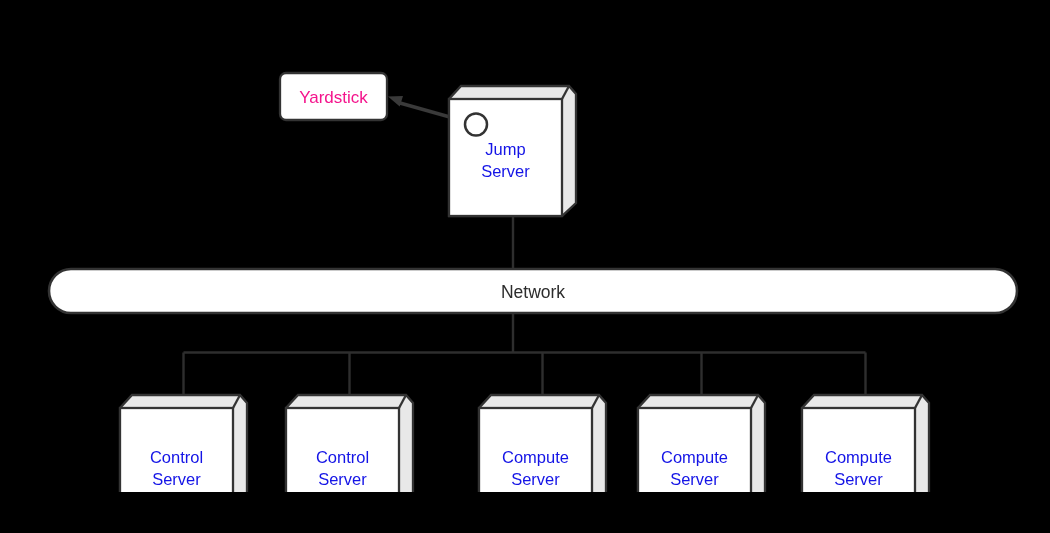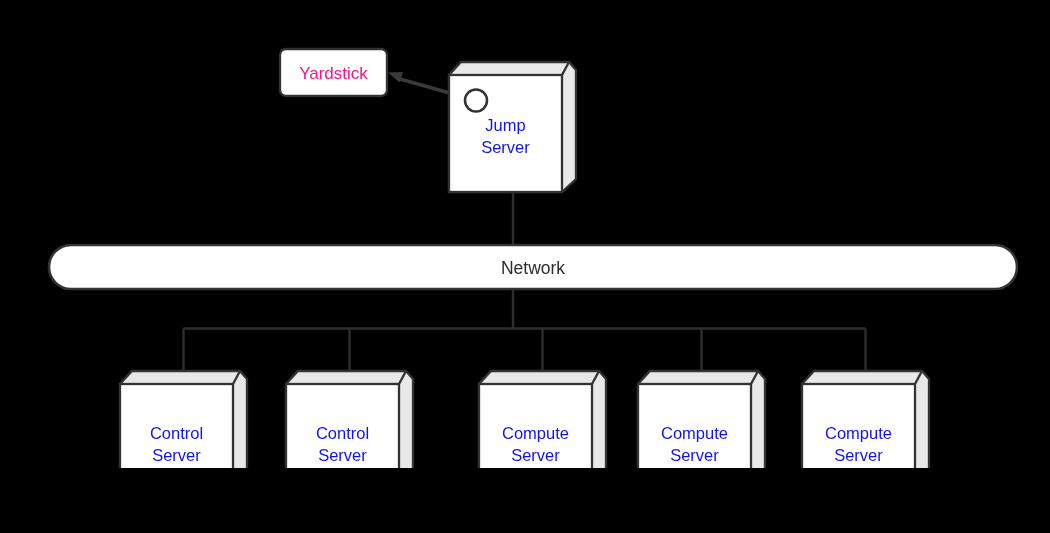--- a/index.html
+++ b/index.html
@@ -1,16 +1,16 @@
 <!DOCTYPE html>
 <html><head>
 <meta charset="utf-8">
 <style>
   html,body{margin:0;padding:0;background:#000;}
-  .stage{position:relative;width:1050px;height:468px;background:#3b82f6;overflow:hidden;}
+  .stage{position:relative;width:1050px;height:468px;background:#3b82f6;overflow:hidden;margin-top:24px;}
   text{font-family:"Liberation Sans","DejaVu Sans",sans-serif;}
   .node-label{font-size:16.5px;text-anchor:middle;dominant-baseline:central;font-weight:400;}
   .net-label{font-size:17.5px;text-anchor:middle;dominant-baseline:central;fill:#2d2d2d;}
   .yard-label{font-size:17px;text-anchor:middle;dominant-baseline:central;font-weight:400;}
   .edge{stroke:#2e2e2e;stroke-width:2.4;fill:none;}
   .arrow-line{stroke:#3a3a3a;stroke-width:3.6;fill:none;}
   .arrow-head{fill:#3a3a3a;stroke:none;}
   .shape-stroke{stroke:#333333;stroke-width:2.3;stroke-linejoin:miter;}
   .face-white{fill:#ffffff;}
   .face-gray{fill:#e8e8e8;}

